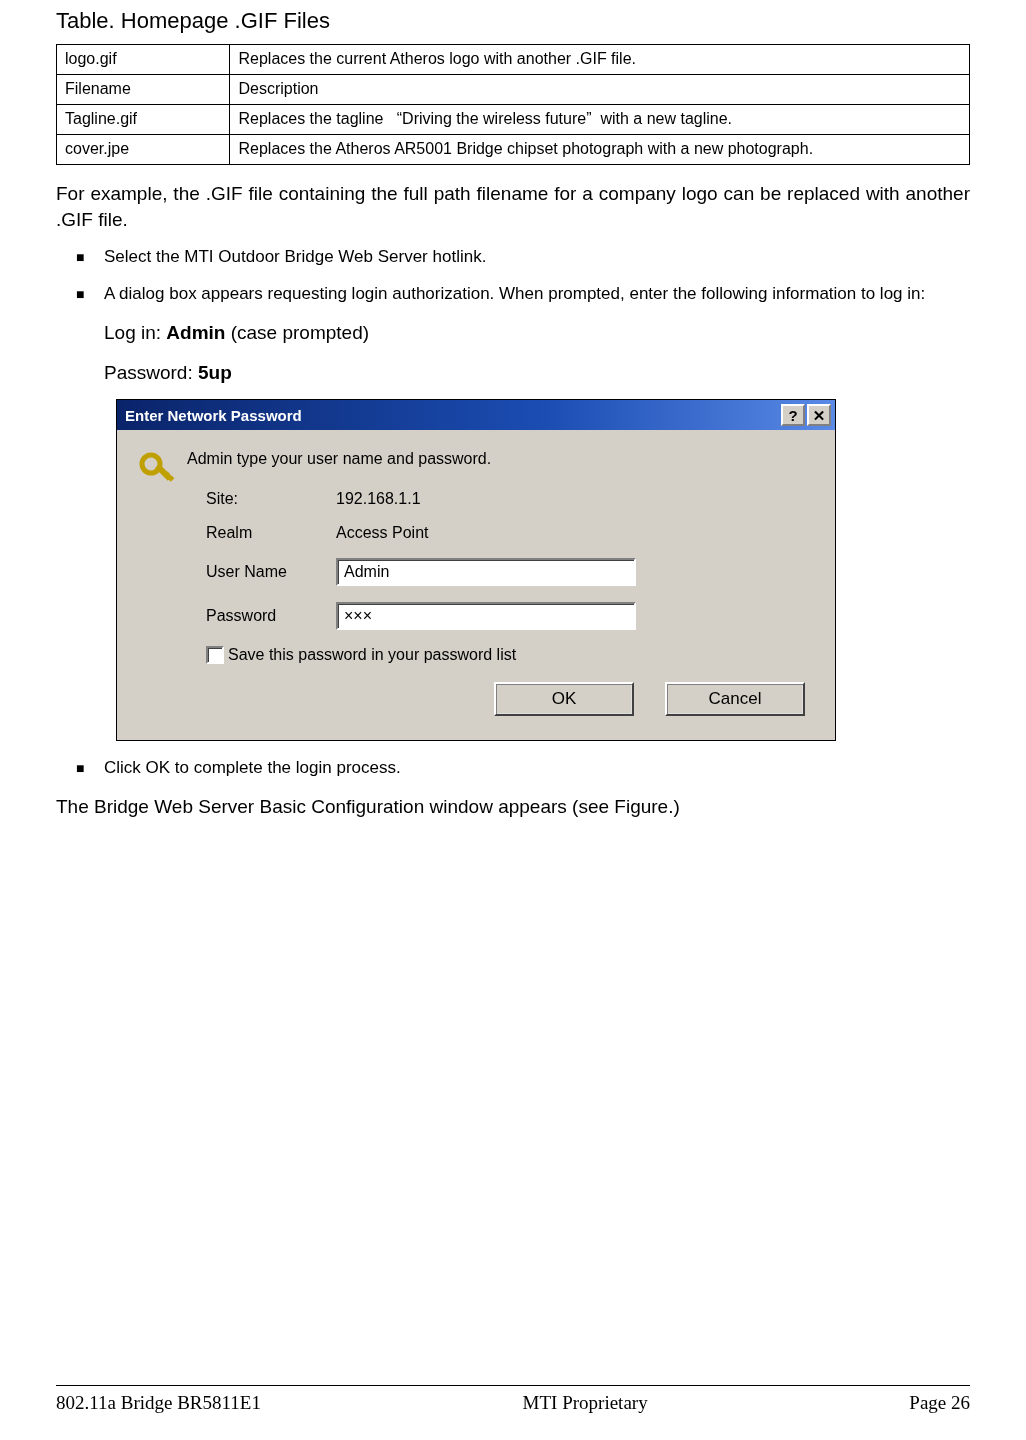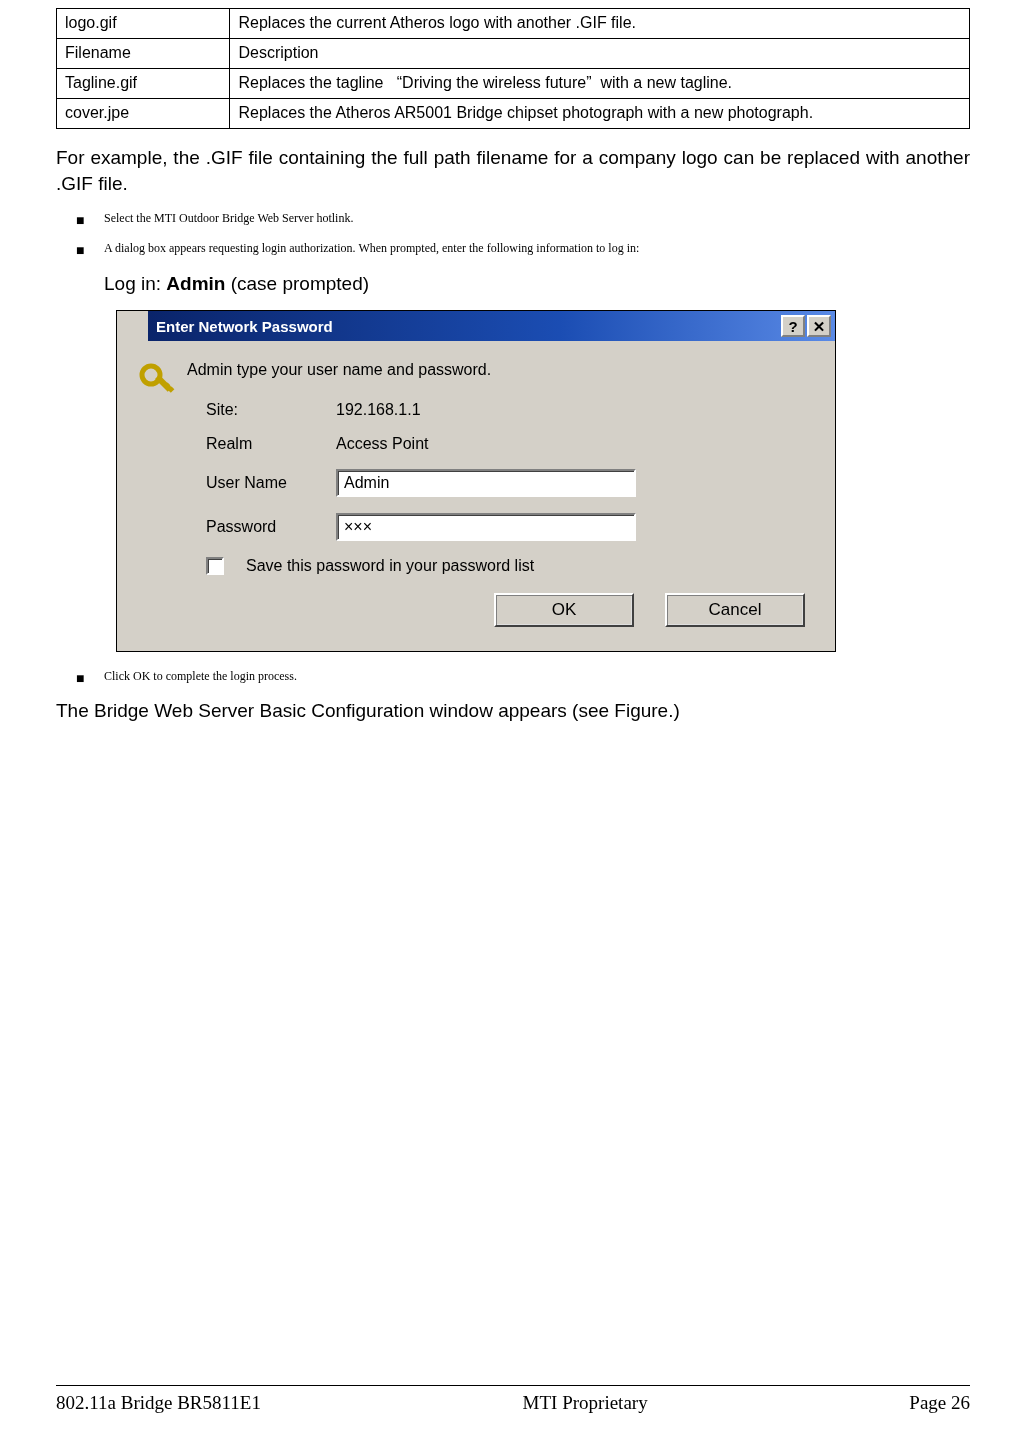--- a/index.html
+++ b/index.html
@@ -18,32 +18,32 @@
     width: 100%;
     border-collapse: collapse;
     font-size: 16px;
     margin-bottom: 16px;
   }
   table.gif-table td { border: 1px solid #000; padding: 5px 8px 6px 8px; vertical-align: middle; }
   table.gif-table th { border: 1px solid #000; padding: 5px 8px 6px 8px; font-weight: normal; text-align: left; }
   table.gif-table col.c0 { width: 19%; }
   .para { font-size: 19px; line-height: 1.35; text-align: justify; margin-bottom: 14px; }
   ul.bullets { list-style: none; margin: 0 0 0 20px; }
-  ul.bullets > li { position: relative; padding-left: 28px; font-size: 12px; line-height: 1.35; text-align: justify; margin-bottom: 14px; font-family: Liberation Serif, serif; }
+  ul.bullets > li { position: relative; padding-left: 28px; font-size: 17px; line-height: 1.35; text-align: justify; margin-bottom: 14px; }
   ul.bullets > li::before { content: "■"; position: absolute; left: 0; top: 2px; font-size: 14px; }
   .indented { margin-left: 48px; font-size: 19px; line-height: 1.35; margin-bottom: 14px; }
   .bold { font-weight: bold; }
   .dialog-wrap { margin: 0 0 16px 60px; }
   
   .win-dialog { width: 720px; border: 1px solid #000; background: #d4d0c8; font-family: Tahoma, Arial, sans-serif; }
   .titlebar {
     display: flex; align-items: center; justify-content: space-between;
     background: linear-gradient(to right, #0a246a 0%, #1b4db3 60%, #5a8ae6 100%);
     color: #fff; height: 30px; padding: 0 4px 0 8px;
-    font-weight: bold; font-size: 15px; margin-left: 31px;
+    font-weight: bold; font-size: 15px;
   }
   .titlebar .buttons { display: flex; gap: 2px; }
   .titlebar .winbtn {
     width: 24px; height: 22px; background: #d4d0c8;
     border-top: 2px solid #fff; border-left: 2px solid #fff;
     border-right: 2px solid #808080; border-bottom: 2px solid #808080;
     color: #000; font-family: Arial; font-size: 15px; font-weight: bold;
     display: flex; align-items: center; justify-content: center; line-height: 1;
   }
   .dbody { display: flex; padding: 20px 20px 24px 20px; }
@@ -54,21 +54,21 @@
   .row { display: flex; align-items: center; margin-bottom: 16px; }
   .row .lbl { width: 130px; }
   .row .val { flex: 1; }
   .txt-input {
     width: 300px; height: 28px; background: #fff; font-size: 16px; padding: 2px 6px;
     border-top: 2px solid #808080; border-left: 2px solid #808080;
     border-right: 2px solid #fff; border-bottom: 2px solid #fff;
     box-shadow: inset 1px 1px 0 #404040;
     display: flex; align-items: center;
   }
-  .check-row { display: flex; align-items: center; gap: 22px; margin: 6px 0 18px 0; }
+  .check-row { display: flex; align-items: center; gap: 4px; margin: 6px 0 18px 0; }
   .checkbox {
     width: 18px; height: 18px; background: #fff;
     border-top: 2px solid #808080; border-left: 2px solid #808080;
     border-right: 2px solid #fff; border-bottom: 2px solid #fff;
     box-shadow: inset 1px 1px 0 #404040;
   }
   .btn-row { display: flex; justify-content: flex-end; gap: 31px; padding-right: 10px; }
   .winbutton {
     width: 140px; height: 34px; background: #d4d0c8;
     border-top: 2px solid #fff; border-left: 2px solid #fff;
@@ -87,20 +87,21 @@
     border-top: 1px solid #000; padding-top: 6px;
     display: flex; justify-content: space-between;
     font-family: "Times New Roman", Times, serif; font-size: 19px;
   }
 </style>
 </head>
 <body>
 
 <div class="page">
 
+  <div class="table-title">Table. Homepage .GIF Files</div>
 
   <table class="gif-table">
     <colgroup>
         <col class="c0">
         <col>
       </colgroup>
     <tbody>
         <tr>
       <td>logo.gif</td>
       <td>Replaces the current Atheros logo with another .GIF file.</td>
@@ -124,20 +125,23 @@
 
   <ul class="bullets">
     <li>Select the MTI Outdoor Bridge Web Server hotlink.</li>
     <li>A dialog box appears requesting login authorization. When prompted, enter the following information to log in:</li>
   </ul>
 
   <p class="indented">
     <span>Log in: </span><span class="bold">Admin</span><span> (case prompted)</span>
   </p>
 
+  <p class="indented">
+    <span>Password: </span><span class="bold">5up</span>
+  </p>
 
   <div class="dialog-wrap">
     <div class="win-dialog">
       <div class="titlebar">
         <span>Enter Network Password</span>
         <div class="buttons">
           <div class="winbtn">?</div>
           <div class="winbtn">✕</div>
         </div>
       </div>

